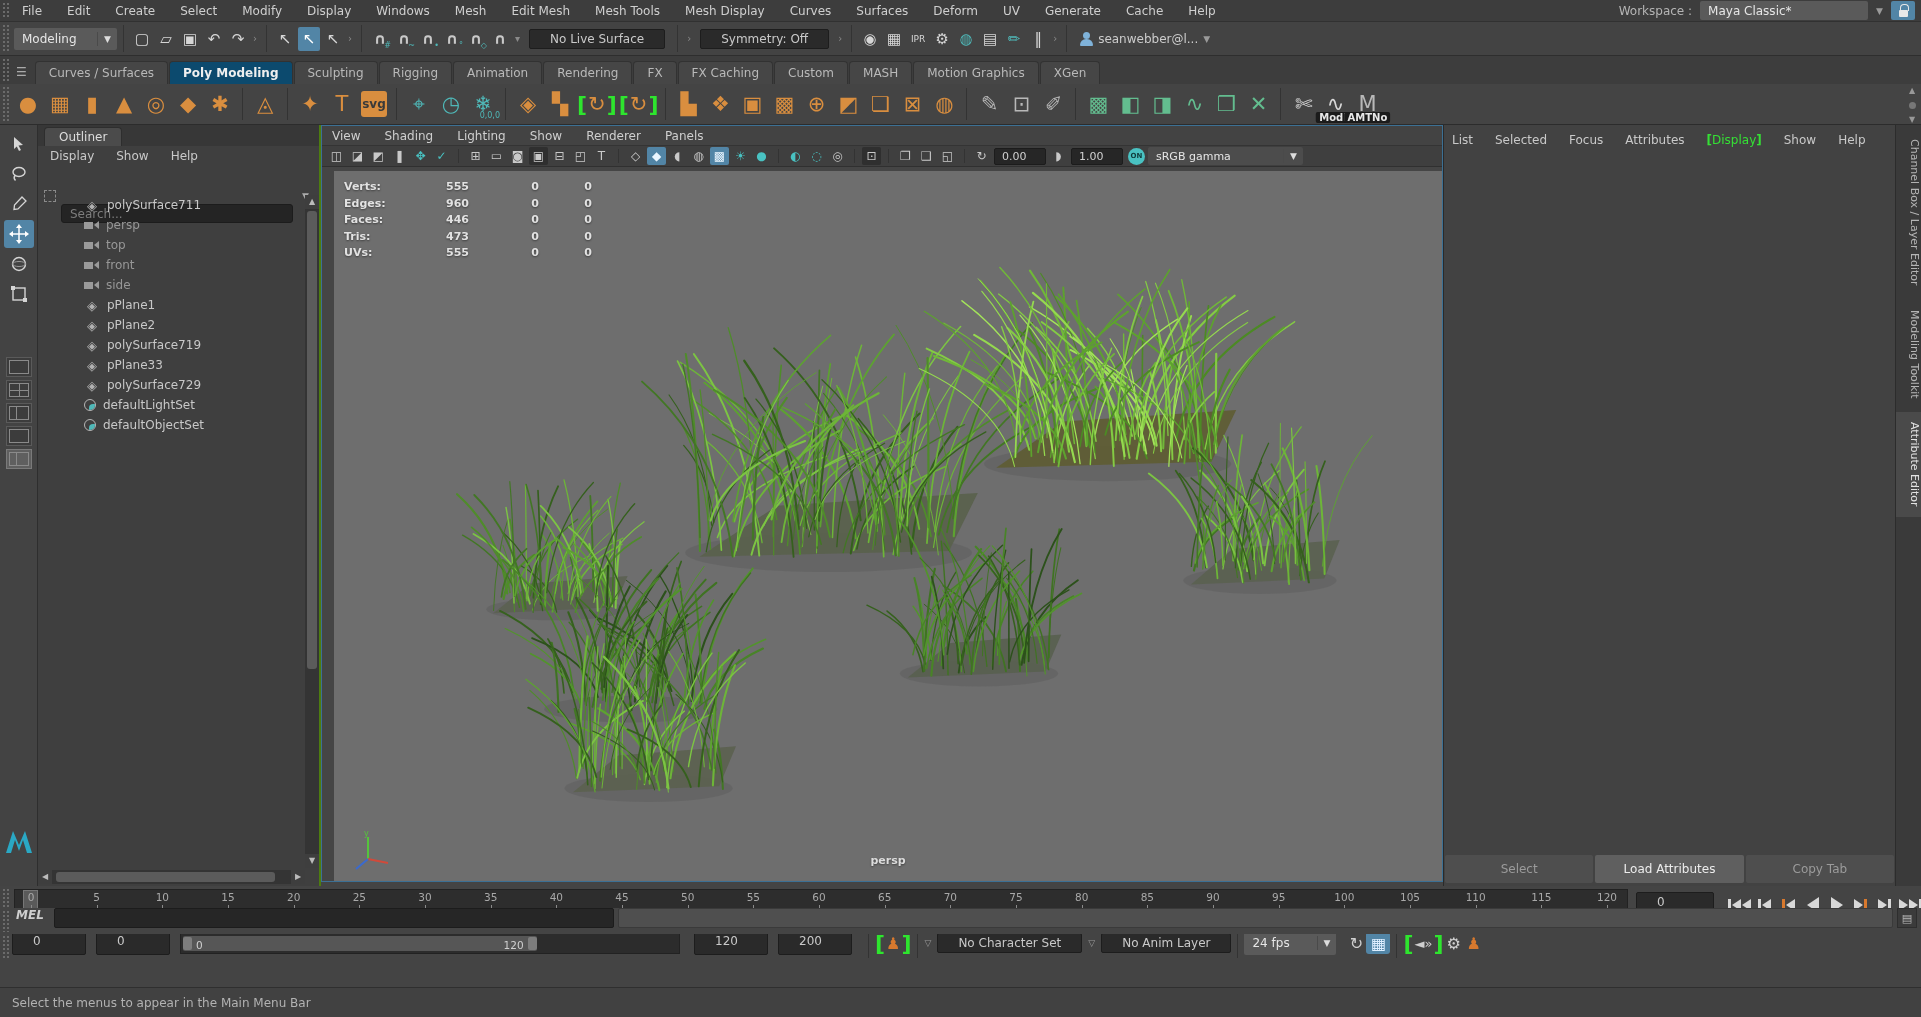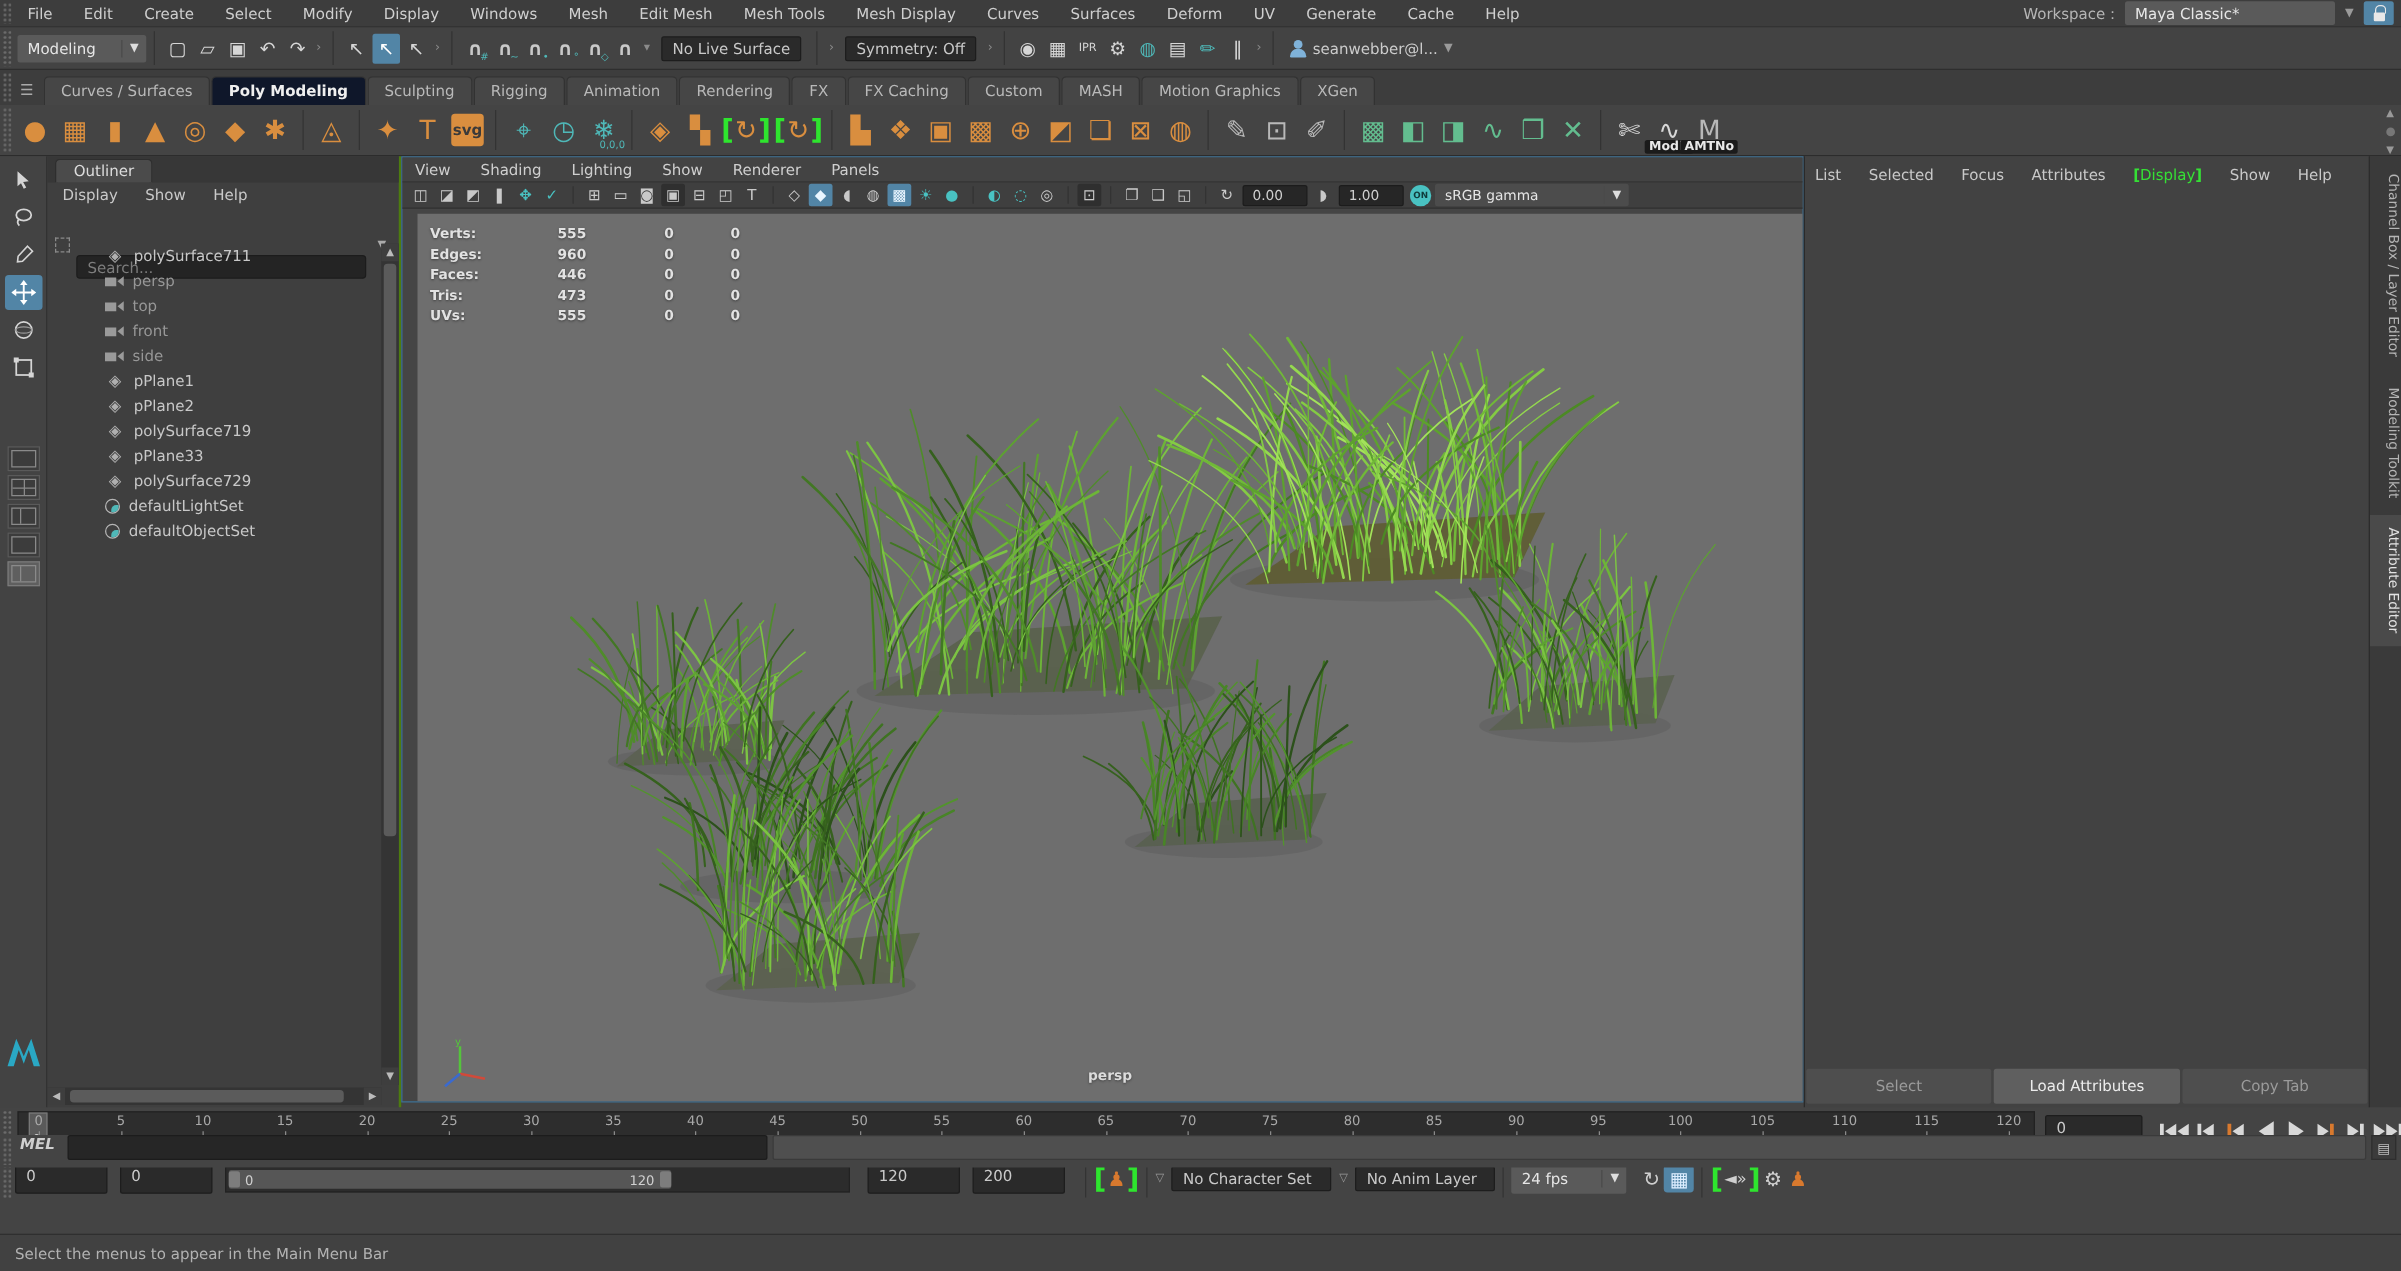--- a/index.html
+++ b/index.html
@@ -10,21 +10,21 @@
     font-family:"DejaVu Sans", sans-serif; font-size:12px;
     -webkit-user-select:none; user-select:none;
   }
   .abs { position:absolute; }
   .grip { width:7px; align-self:stretch; margin:2px 3px 2px 2px;
     background-image:radial-gradient(#6b6b6b 1px, transparent 1.2px);
     background-size:4px 4px; flex:0 0 auto; }
   .vsep { width:1px; align-self:stretch; background:#333; margin:3px 6px; flex:0 0 auto;}
   .expand { color:#8a8a8a; font-size:10px; padding:0 3px; }
   .field { background:#2a2a2a; border:1px solid #1d1d1d; color:#c9c9c9;
-    padding:2px 8px; border-radius:2px; white-space:nowrap; }
+    padding:2px 20px; border-radius:2px; white-space:nowrap; }
   .dd { background:#5a5a5a; color:#e6e6e6; border-radius:2px; display:flex; align-items:center; }
   .dd .txt { padding:2px 8px; }
   .dd .arr { padding:2px 6px; border-left:1px solid #4a4a4a; font-size:9px; color:#ddd;}
   
   #menu-bar { left:0; top:0; width:100%; height:22px; background:#3d3d3d;
     display:flex; align-items:center; border-bottom:1px solid #313131;}
   #menu-items { display:flex; gap:25px; margin-left:10px; }
   .menu-item { color:#cfcfcf; cursor:default; }
   #workspace-area { position:absolute; right:6px; top:1px; display:flex; align-items:center; gap:8px;}
   #workspace-label { color:#b5b5b5; }
@@ -49,21 +49,21 @@
   .avatar::before { content:""; position:absolute; left:4px; top:0; width:7px; height:7px;
     border-radius:50%; background:#7fb2d9; }
   .avatar::after { content:""; position:absolute; left:1px; top:7px; width:13px; height:7px;
     border-radius:6px 6px 1px 1px; background:#7fb2d9; }
   
   #shelf-tabs { left:0; top:56px; width:100%; height:28px; background:#3d3d3d;
     display:flex; align-items:flex-end; }
   #shelf-menu-icon { color:#aaa; margin:0 8px 5px 4px; font-size:12px;}
   .shelf-tab { padding:4px 13px; color:#b9b9b9; background:#464646; border:1px solid #323232;
     border-bottom:none; border-radius:4px 4px 0 0; margin-right:1px; white-space:nowrap;}
-  .shelf-tab.active { background:#0f172a; color:#efefef; font-weight:bold; }
+  .shelf-tab.active { background:#0c4a6e; color:#efefef; font-weight:bold; }
   #shelf-icons { left:0; top:84px; width:100%; height:41px; background:#444;
     display:flex; align-items:center; border-bottom:1px solid #2c2c2c;}
   .shelficon { min-width:30px; height:32px; display:flex; align-items:center; justify-content:center;
     font-size:21px; position:relative; margin:0 1px; }
   .shelficon.o { color:#d98e3f; } .shelficon.t { color:#4fb8b8; }
   .shelficon.g { color:#63bd8f; } .shelficon.gray { color:#b8b8b8; }
   .shelficon.dark { color:#d8d8d8; }
   .shelficon.txticon { font-size:12px; font-weight:bold; background:#d98e3f; color:#3a3a3a;
     min-width:26px; height:26px; border-radius:3px; margin:0 3px;}
   .shelficon.bracket::before,

